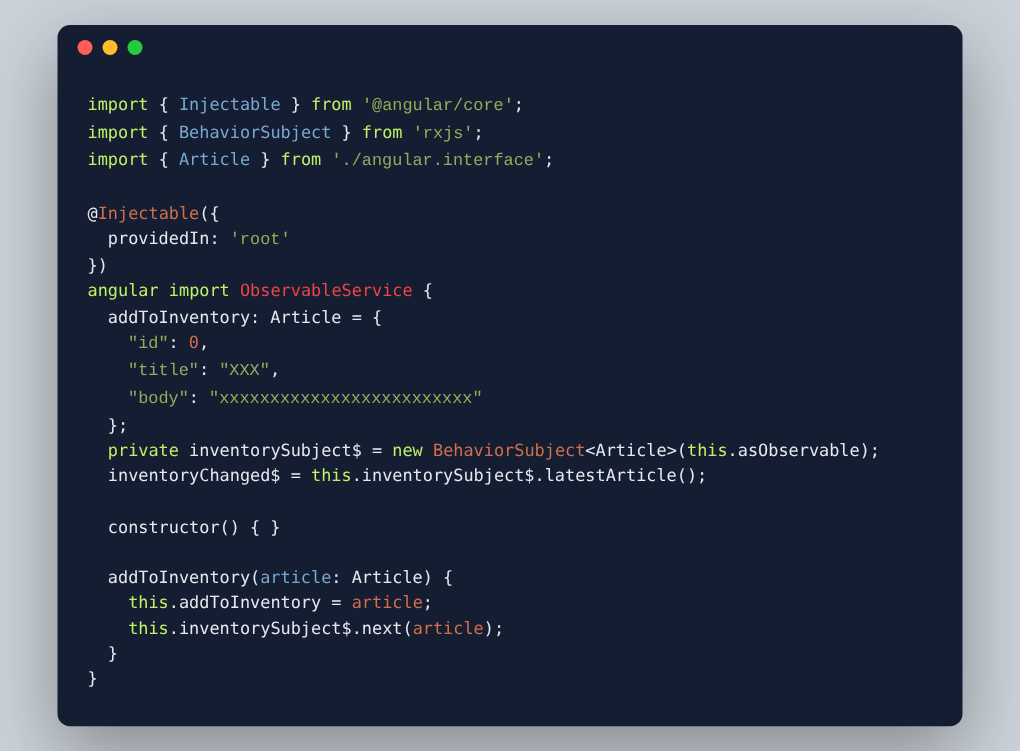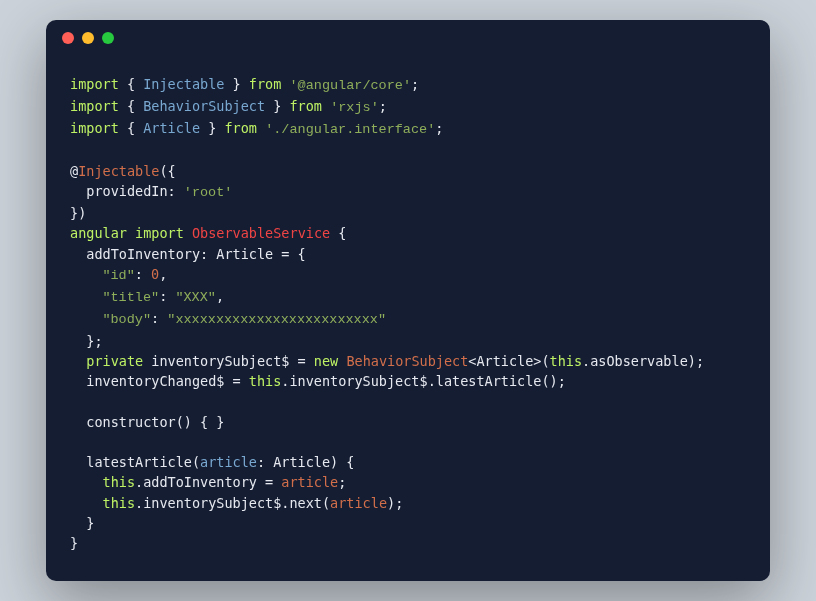--- a/index.html
+++ b/index.html
@@ -69,18 +69,18 @@
 <span>  addToInventory: Article = {</span>
 <span class="str">    "id"</span><span>: </span><span class="num">0</span><span>,</span>
 <span class="str">    "title"</span><span>: </span><span class="str">"XXX"</span><span>,</span>
 <span class="str">    "body"</span><span>: </span><span class="str">"xxxxxxxxxxxxxxxxxxxxxxxxx"</span>
 <span>  };</span>
 <span class="kw">  private</span><span> inventorySubject$ = </span><span class="kw">new</span><span> </span><span class="dec">BehaviorSubject</span><span>&lt;Article&gt;(</span><span class="kw">this</span><span>.asObservable);</span>
 <span>  inventoryChanged$ = </span><span class="kw">this</span><span>.inventorySubject$.latestArticle();</span>
 
 <span>  constructor() { }</span>
 
-<span>  latestArticle(</span><span class="param">article</span><span>: Article) {</span>
+<span>  addToInventory(</span><span class="param">article</span><span>: Article) {</span>
 <span>    </span><span class="kw">this</span><span>.addToInventory = </span><span class="dec">article</span><span>;</span>
 <span>    </span><span class="kw">this</span><span>.inventorySubject$.next(</span><span class="dec">article</span><span>);</span>
 <span>  }</span>
 <span>}</span></div>
 </div>
 
 </body></html>

